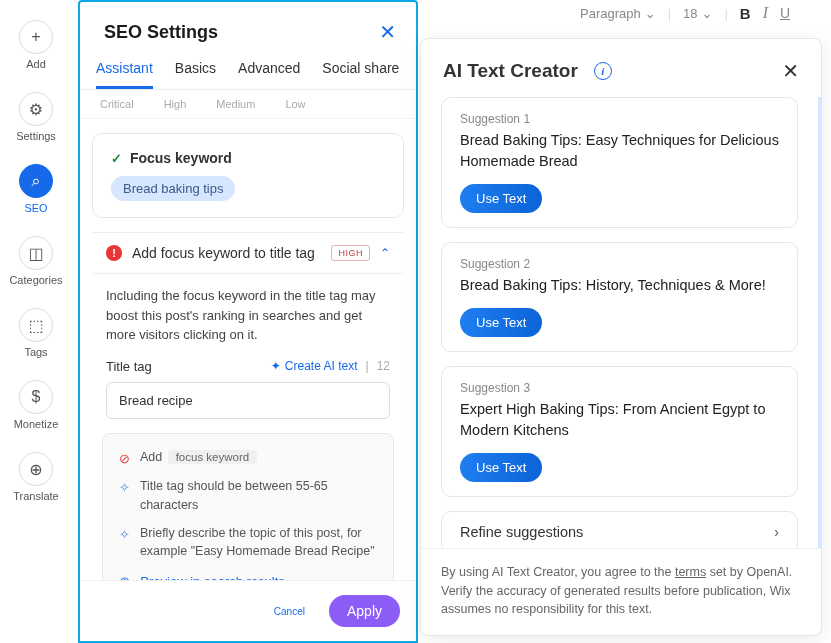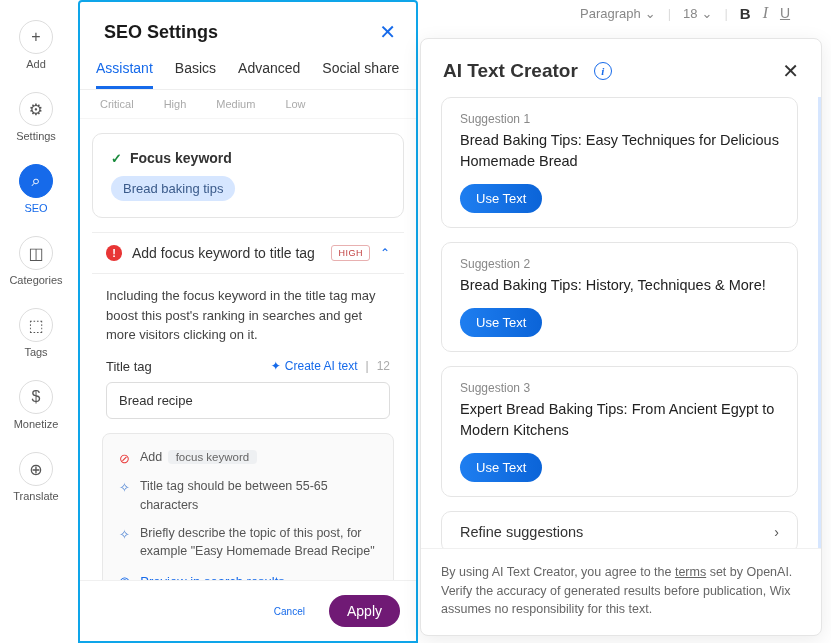--- a/index.html
+++ b/index.html
@@ -49,21 +49,21 @@
     .req-card { margin: 14px 10px 0 10px; border: 1px solid #e8e8e8; border-radius: 8px; padding: 14px 16px; background: #fafafa; }
     .req-title { font-size: 13px; font-weight: 700; margin-bottom: 10px; }
     .req-row { display: flex; align-items: flex-start; gap: 10px; margin-bottom: 9px; font-size: 12.5px; color: #555; line-height: 1.5; }
     .req-icon { color: #5b8dd6; font-size: 13px; flex-shrink: 0; margin-top: 1px; }
     .inline-pill { background: #eef0f2; padding: 1px 8px; border-radius: 4px; font-size: 11.5px; color: #666; margin-left: 2px; }
     .preview-row { display: flex; align-items: center; gap: 10px; font-size: 13px; color: #166aea; margin-top: 12px; cursor: pointer; }
     .preview-row .req-icon { color: #166aea; }
 
     .seo-footer { position: absolute; bottom: 0; left: 0; right: 0; display: flex; justify-content: flex-end; gap: 10px; padding: 14px 16px; background: #fff; border-top: 1px solid #f0f0f0; }
     .btn-cancel { color: #166aea; background: transparent; border: none; font-size: 10px; font-weight: 500; cursor: pointer; padding: 8px 14px; }
-    .btn-apply { background: #701a75; color: #fff; border: none; font-size: 14px; font-weight: 500; padding: 8px 18px; border-radius: 18px; cursor: pointer; }
+    .btn-apply { background: #8b5cf6; color: #fff; border: none; font-size: 14px; font-weight: 500; padding: 8px 18px; border-radius: 18px; cursor: pointer; }
 
     .ai-panel { position: absolute; left: 420px; top: 38px; width: 402px; height: 598px; background: #fff; border: 1px solid #e5e5e5; border-radius: 8px; box-shadow: 0 4px 20px rgba(0,0,0,0.08); display: flex; flex-direction: column; }
     .ai-head { display: flex; justify-content: space-between; align-items: center; padding: 20px 22px 14px 22px; }
     .ai-title { font-size: 19px; font-weight: 700; display: flex; align-items: center; gap: 16px; }
     .info-i { width: 18px; height: 18px; border: 1.5px solid #166aea; border-radius: 50%; color: #166aea; font-size: 11px; display: flex; align-items: center; justify-content: center; font-style: italic; font-family: serif; font-weight: bold; }
     .ai-close { font-size: 20px; cursor: pointer; font-weight: 300; }
     .ai-body { padding: 0 20px; flex: 1; overflow-y: auto; border-right: 3px solid #d6e6ff; }
     .sugg-card { border: 1px solid #e5e5e5; border-radius: 10px; padding: 14px 18px; margin-bottom: 14px; }
     .sugg-num { font-size: 12px; color: #888; margin-bottom: 4px; }
     .sugg-text { font-size: 14.5px; color: #222; line-height: 1.45; margin-bottom: 12px; }
@@ -227,21 +227,21 @@
       <div class="sugg-text">Bread Baking Tips: Easy Techniques for Delicious Homemade Bread</div>
       <button class="use-btn">Use Text</button>
     </div>
     <div class="sugg-card">
       <div class="sugg-num">Suggestion 2</div>
       <div class="sugg-text">Bread Baking Tips: History, Techniques &amp; More!</div>
       <button class="use-btn">Use Text</button>
     </div>
     <div class="sugg-card">
       <div class="sugg-num">Suggestion 3</div>
-      <div class="sugg-text">Expert Bread Baking Tips: From Ancient Egypt to Modern Kitchens</div>
+      <div class="sugg-text">Expert High Baking Tips: From Ancient Egypt to Modern Kitchens</div>
       <button class="use-btn">Use Text</button>
     </div>
     <div class="refine-card">
       <div class="refine-label">Refine suggestions</div>
       <div class="refine-caret">›</div>
     </div>
   </div>
   <div class="ai-footer">
     <span>By using AI Text Creator, you agree to the </span><span class="terms">terms</span><span> set by OpenAI. Verify the accuracy of generated results before publication, Wix assumes no responsibility for this text.</span>
   </div>

